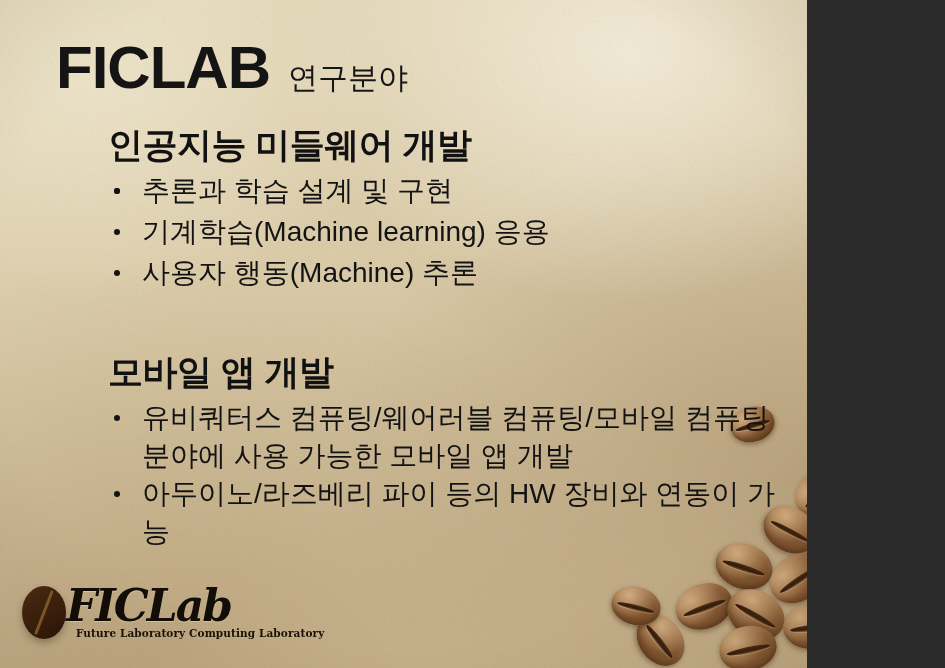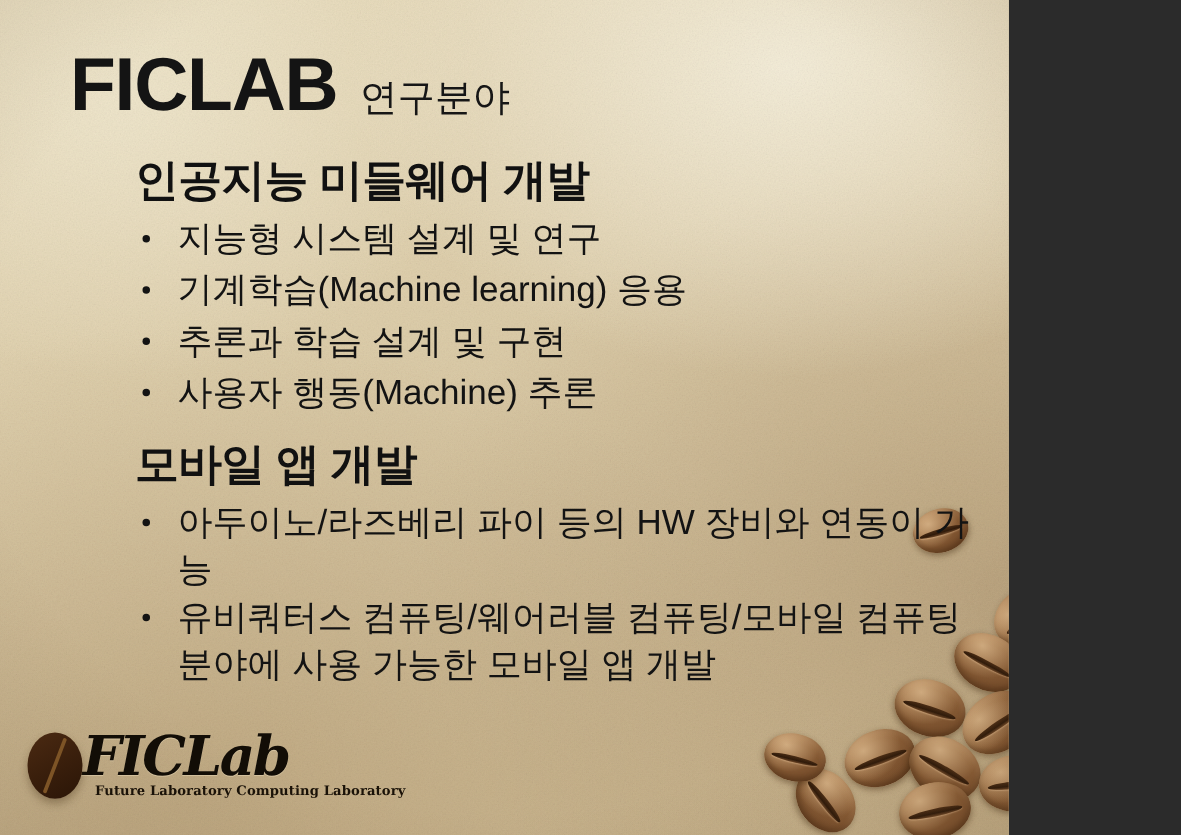--- a/index.html
+++ b/index.html
@@ -267,32 +267,32 @@
   <div class="content">
 
     <div class="title-row">
       <span class="title-main">FICLAB</span>
       <span class="title-sub">연구분야</span>
     </div>
 
     <div class="section sec1">
       <div class="section-heading">인공지능 미들웨어 개발</div>
       <ul class="bullets">
-        <li><span class="dot"></span><span>지능형 시스템 설계 및 연구</span></li>
+        <li><span class="dot"></span></li>
+        <li><span class="dot"></span><span>추론과 학습 설계 및 구현</span></li>
         <li><span class="dot"></span><span>기계학습(Machine learning) 응용</span></li>
-        <li><span class="dot"></span><span>추론과 학습 설계 및 구현</span></li>
         <li><span class="dot"></span><span>사용자 행동(Machine) 추론</span></li>
       </ul>
     </div>
 
     <div class="section sec2">
       <div class="section-heading">모바일 앱 개발</div>
       <ul class="bullets">
+        <li><span class="dot"></span><span>유비쿼터스 컴퓨팅/웨어러블 컴퓨팅/모바일 컴퓨팅 분야에 사용 가능한 모바일 앱 개발</span></li>
         <li><span class="dot"></span><span>아두이노/라즈베리 파이 등의 HW 장비와 연동이 가능</span></li>
-        <li><span class="dot"></span><span>유비쿼터스 컴퓨팅/웨어러블 컴퓨팅/모바일 컴퓨팅 분야에 사용 가능한 모바일 앱 개발</span></li>
       </ul>
     </div>
 
     <div class="logo">
       <div class="logo-bean"></div>
       <div class="logo-text">
         <span class="logo-word">FICLab</span>
         <span class="logo-tag">Future Laboratory Computing Laboratory</span>
       </div>
     </div>

